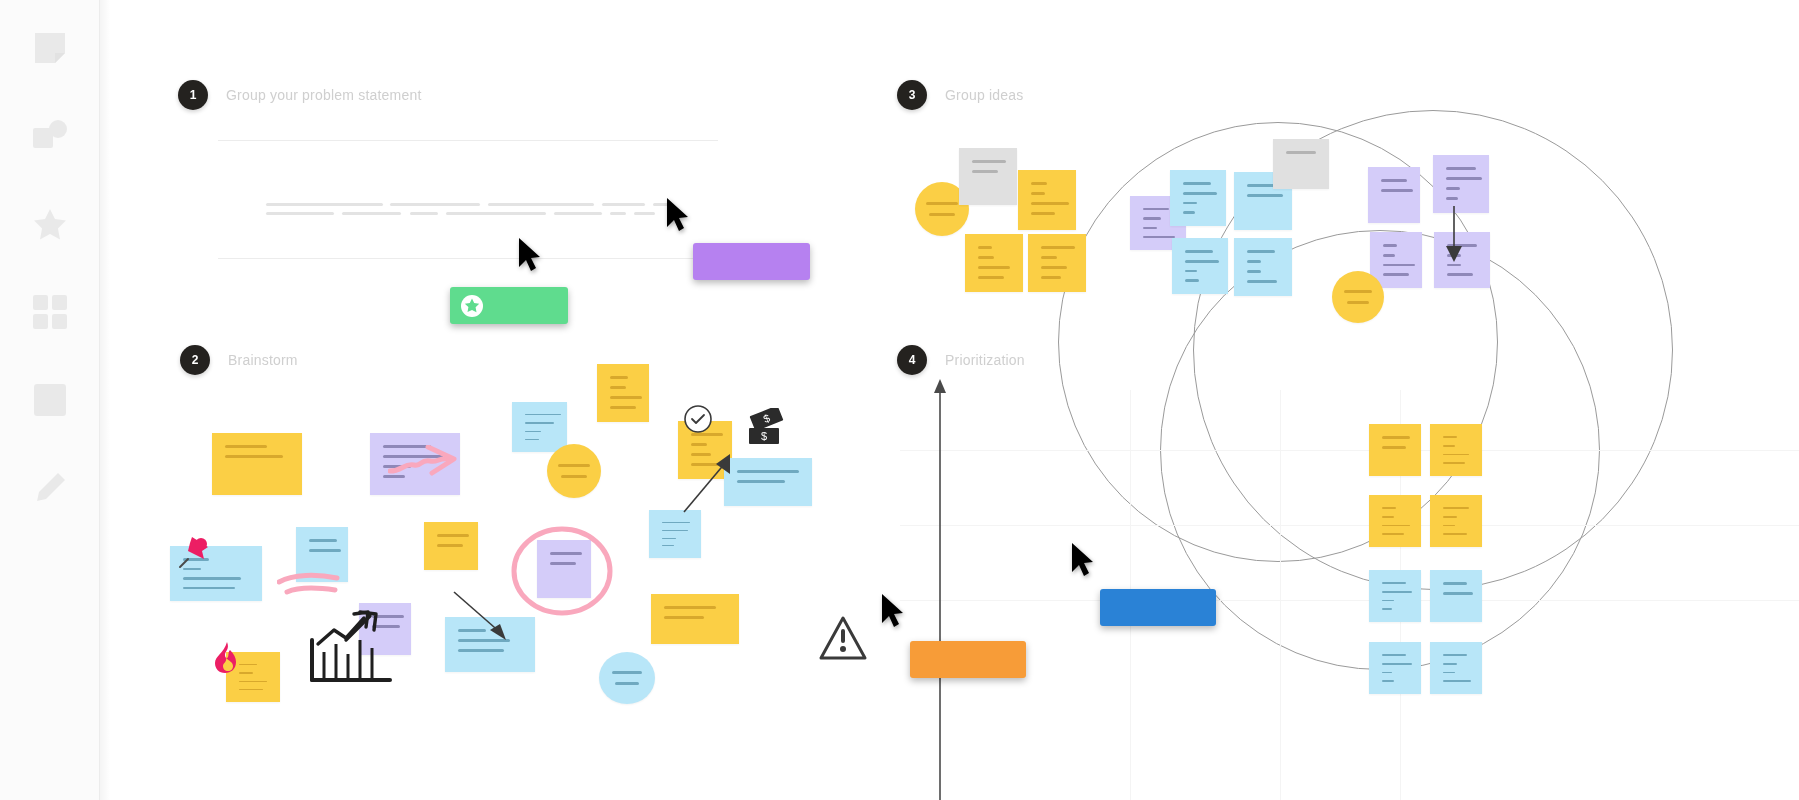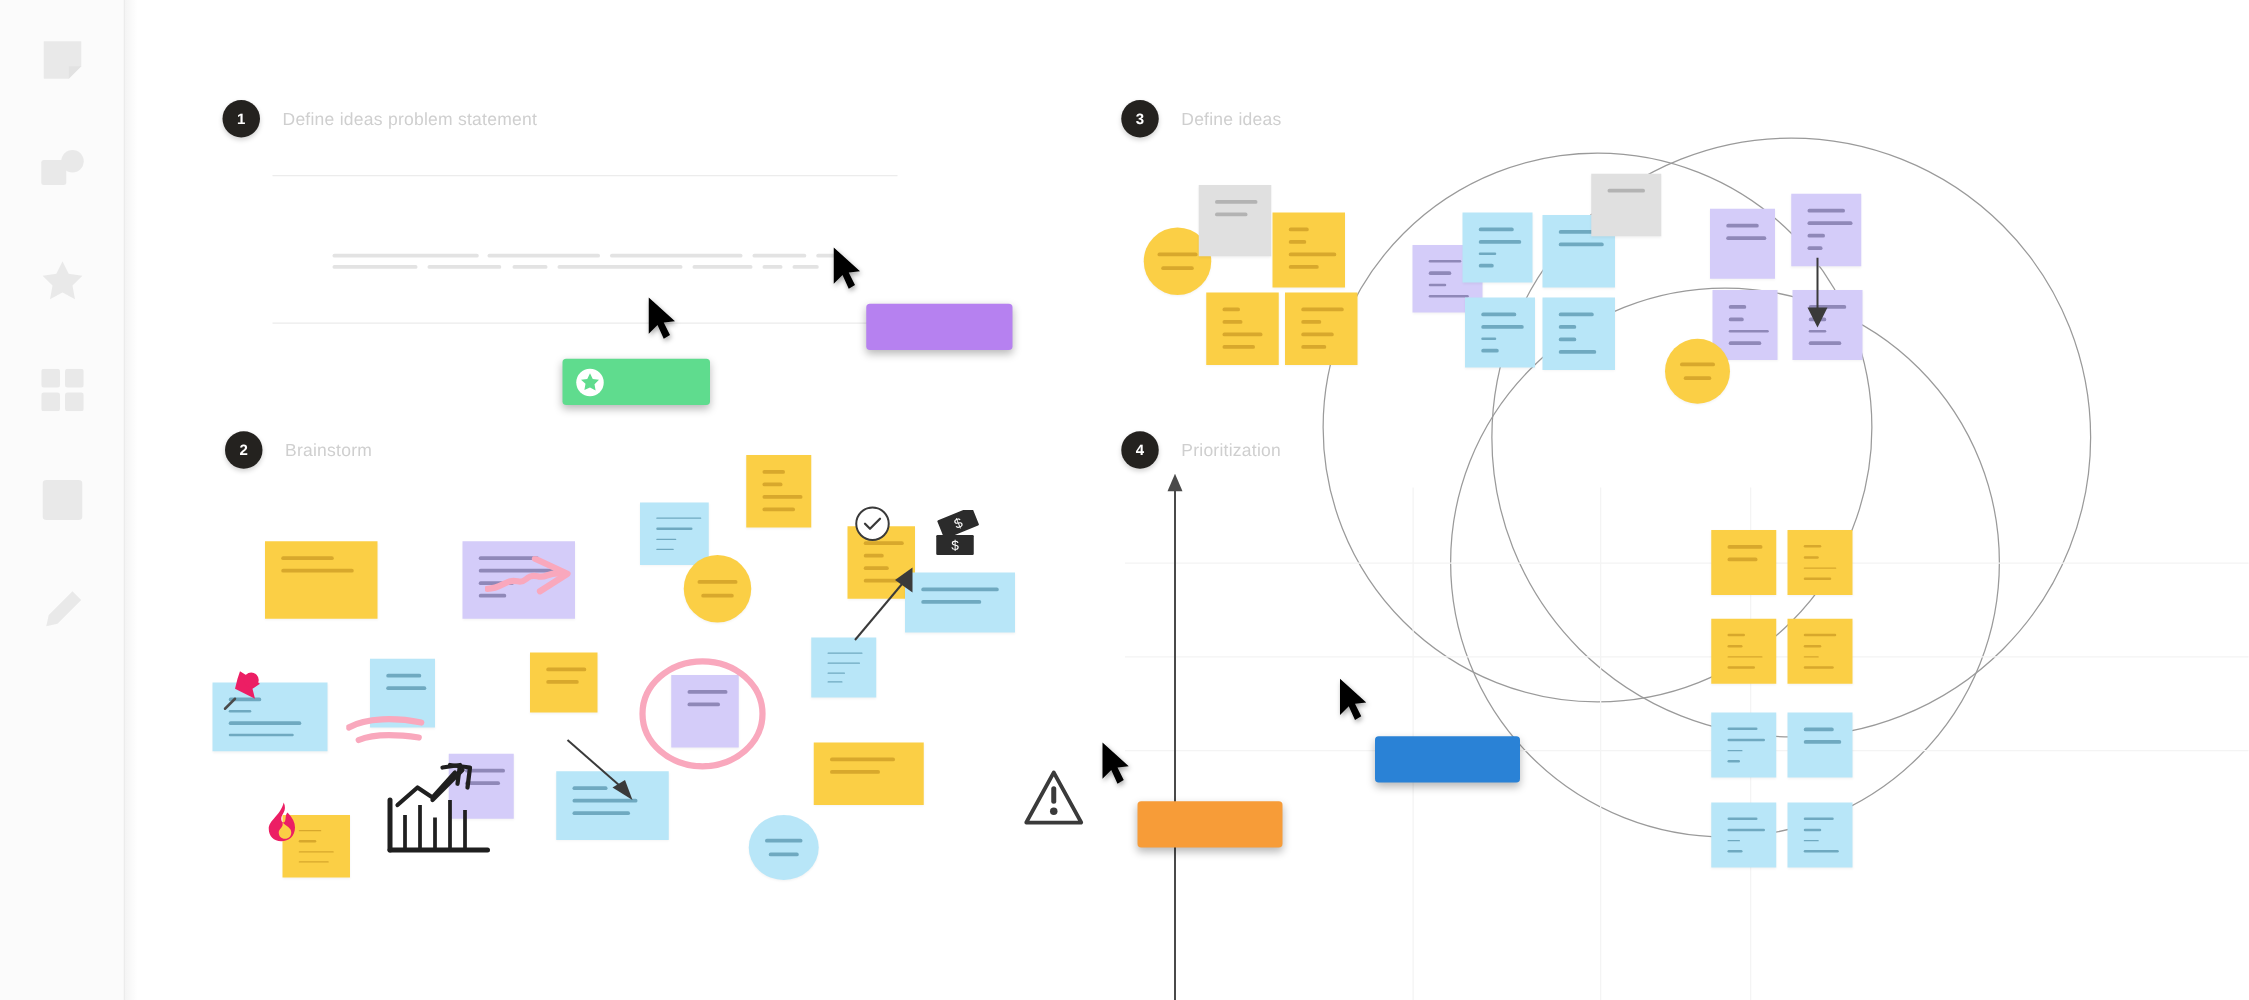--- a/index.html
+++ b/index.html
@@ -143,29 +143,29 @@
     <div class="grid-v" style="left:1030px;top:390px;height:410px;"></div>
     <div class="grid-v" style="left:1300px;top:390px;height:410px;"></div>
 
     <svg class="deco" style="left:828px;top:375px;" width="24" height="430" viewBox="0 0 24 430">
       <path d="M12 430V14" stroke="#4a4a4a" stroke-width="1.6" fill="none"></path>
       <path d="M12 4l6 14H6z" fill="#4a4a4a"></path>
     </svg>
 
     <div class="section-head" style="left:78px;top:80px;">
       <div class="sec-badge">1</div>
-      <div class="sec-title">Define ideas problem statement</div>
+      <div class="sec-title">Group your problem statement</div>
     </div>
     <div class="section-head" style="left:80px;top:345px;">
       <div class="sec-badge">2</div>
       <div class="sec-title">Brainstorm</div>
     </div>
     <div class="section-head" style="left:797px;top:80px;">
       <div class="sec-badge">3</div>
-      <div class="sec-title">Define ideas</div>
+      <div class="sec-title">Group ideas</div>
     </div>
     <div class="section-head" style="left:797px;top:345px;">
       <div class="sec-badge">4</div>
       <div class="sec-title">Prioritization</div>
     </div>
 
     <div id="ps-lines">
         <div class="ps-line" style="left: 166px; top: 203px; width: 117px;"></div>
         <div class="ps-line" style="left: 290px; top: 203px; width: 90px;"></div>
         <div class="ps-line" style="left: 388px; top: 203px; width: 106px;"></div>

